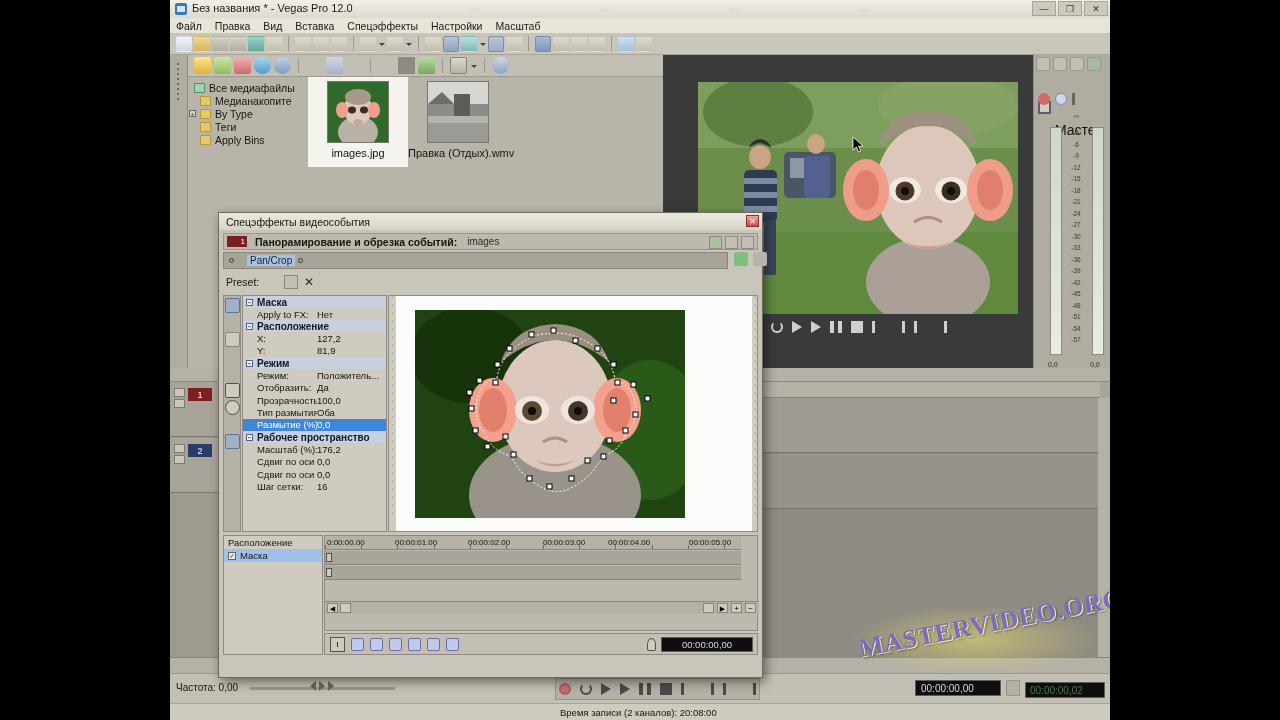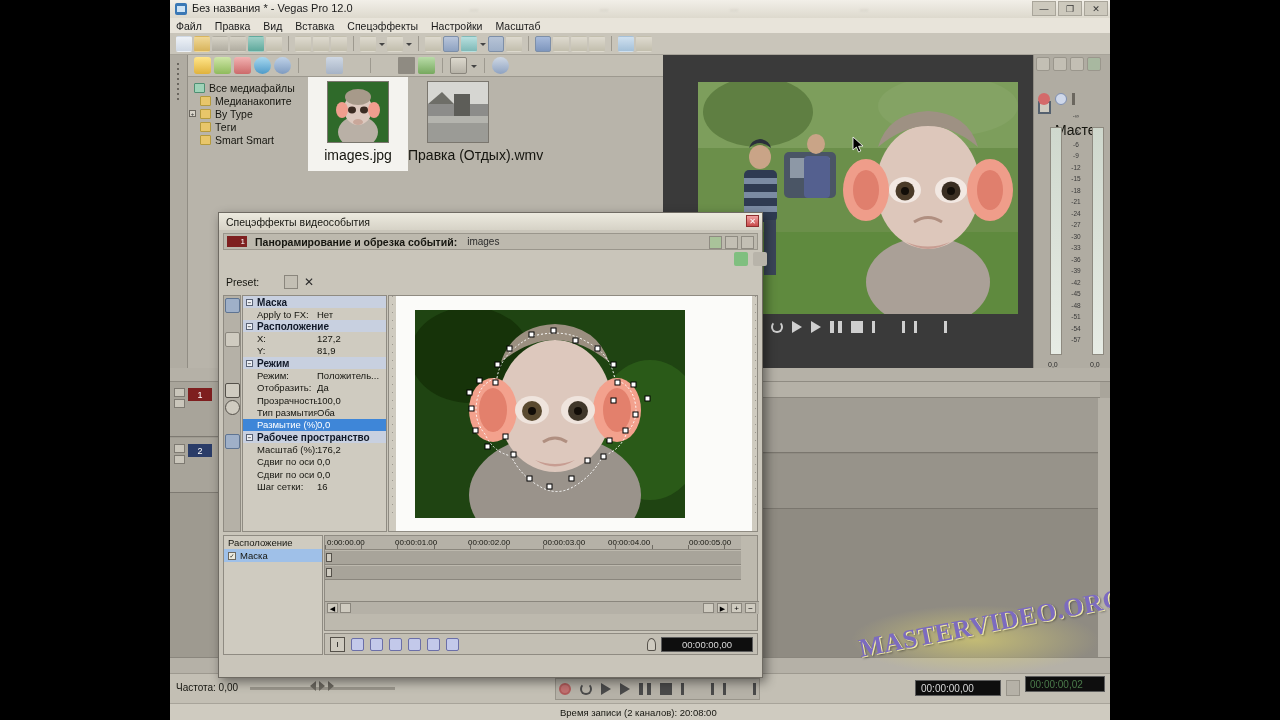--- a/index.html
+++ b/index.html
@@ -69,21 +69,21 @@
           color:#15150f; white-space:nowrap; position:relative;}
   .tnode.root{ padding-left:6px; }
   .tico{ width:11px;height:10px;background:#e8c66a;border:1px solid #b59a3c;border-radius:1px;
          margin-right:4px; flex:none;}
   .tico.db{ background:#9fd3b8;border-color:#4e8f72;}
   .texp{ position:absolute;left:1px;top:3px;width:7px;height:7px;border:1px solid #6b675f;
          background:#d7d3c8;font-size:6px;line-height:6px;text-align:center;color:#333;}
   .mp-items{ position:absolute; left:110px; top:22px; width:365px; height:291px; background:#b8b4aa;}
   .mitem{ position:absolute; top:4px; width:100px; }
   .mthumb{ width:62px;height:62px;margin:0 auto;border:1px solid #7a766e; overflow:hidden; position:relative;}
-  .mlabel{ text-align:center;font-size:14px;color:#15150f;margin-top:4px;white-space:nowrap;}
+  .mlabel{ text-align:center;font-size:11px;color:#15150f;margin-top:4px;white-space:nowrap;}
   .mitem.sel{ background:#f4f3ef; padding:4px 0 8px; top:0; }
 
   
   .preview{ position:absolute; left:493px; top:0; width:370px; height:313px; background:#3a3a3a;}
   .pv-toolbar{ position:absolute;left:0;top:0;width:370px;height:22px;background:#4a4a4a;
                display:flex;align-items:center;padding-left:4px;gap:4px;
                border-bottom:1px solid #2d2d2d;}
   .pvb{ width:15px;height:15px;border-radius:2px;background:#5a5a5a;position:relative;}
   .pvb.on{ background:#6e89a6; }
   .pv-lab{ color:#e3e3e3; font-size:10px; white-space:nowrap;}
@@ -149,21 +149,21 @@
   .st-slider{ position:absolute; left:80px; top:13px; width:145px; height:3px; background:#9a968c;}
   .st-knob{ position:absolute; left:140px; top:6px; width:24px; height:12px;}
   .transport{ position:absolute; left:385px; top:4px; width:205px; height:22px;
               background:#b5b1a7; border:1px solid #98948a; display:flex; align-items:center;
               justify-content:center; gap:9px;}
   .tc-box{ position:absolute; top:6px; height:16px; background:#0e0e0e; color:#d8d8d8;
            font-size:10px; display:flex; align-items:center; padding:0 5px;
            border:1px solid #5d5d5d; font-family:"Liberation Sans", sans-serif;}
   .rec-wrap{ position:absolute; left:718px; top:6px; width:115px; height:16px;
              background:#b5b1a7; border:1px solid #98948a;}
-  .rec-tc{ position:absolute; left:840px; top:2px; width:92px; height:16px; background:#0e0e0e;
+  .rec-tc{ position:absolute; left:840px; top:8px; width:92px; height:16px; background:#0e0e0e;
            color:#4a7a4a; font-size:10px; display:flex;align-items:center; padding-left:16px;
            border:1px solid #5d5d5d;}
   .footer{ position:absolute; left:0; top:703px; width:940px; height:17px; background:#cfcbc0;
            border-top:1px solid #a8a49a;}
   .footer .txt{ position:absolute; left:390px; top:3px; font-size:9.5px; color:#15150f;}
 
   
   .wm{ position:absolute; left:690px; top:612px; width:230px; height:60px; z-index:40;
        transform:rotate(-11deg); font-family:"Liberation Serif", serif; font-weight:bold;
        font-size:26px; color:#7c6bbf; letter-spacing:0.5px; white-space:nowrap;
@@ -376,21 +376,21 @@
             <span class="texp">+</span>
             <span class="tico"></span>
             <span>By Type</span>
           </div>
           <div class="tnode">
             <span class="tico"></span>
             <span>Теги</span>
           </div>
           <div class="tnode">
             <span class="tico"></span>
-            <span>Smart Smart</span>
+            <span>Apply Bins</span>
           </div>
         </div>
 
         <div class="mp-items">
           <div class="mitem sel" style="left:10px;">
             <div class="mthumb">
               <svg width="60" height="60" viewBox="0 0 60 60">
                 <rect width="60" height="60" fill="#2f6a2a"></rect>
                 <ellipse cx="30" cy="50" rx="20" ry="16" fill="#b9b0a6"></ellipse>
                 <ellipse cx="30" cy="27" rx="14" ry="16" fill="#ddc9bf"></ellipse>
@@ -616,20 +616,25 @@
         <div class="fxnum">1</div>
         <div class="nm">Панорамирование и обрезка событий:</div>
         <div class="fn">images</div>
         <div class="hdr-btns">
           <div class="hbt on"></div>
           <div class="hbt"></div>
           <div class="hbt"></div>
         </div>
       </div>
 
+      <div class="chain">
+        <div class="dot-o" style="margin-left:5px"></div>
+        <div class="chip">Pan/Crop</div>
+        <div class="dot-o"></div>
+      </div>
       <div class="chain-side">
         <div style="width:14px;height:14px;background:#7fbf7f;border-radius:2px"></div>
         <div style="width:14px;height:14px;background:#b8b4aa;border-radius:2px"></div>
       </div>
 
       <div class="preset-row">
         <div class="lb2">Preset:</div>
         <div class="pr-save"></div>
         <div class="pr-x">✕</div>
       </div>

